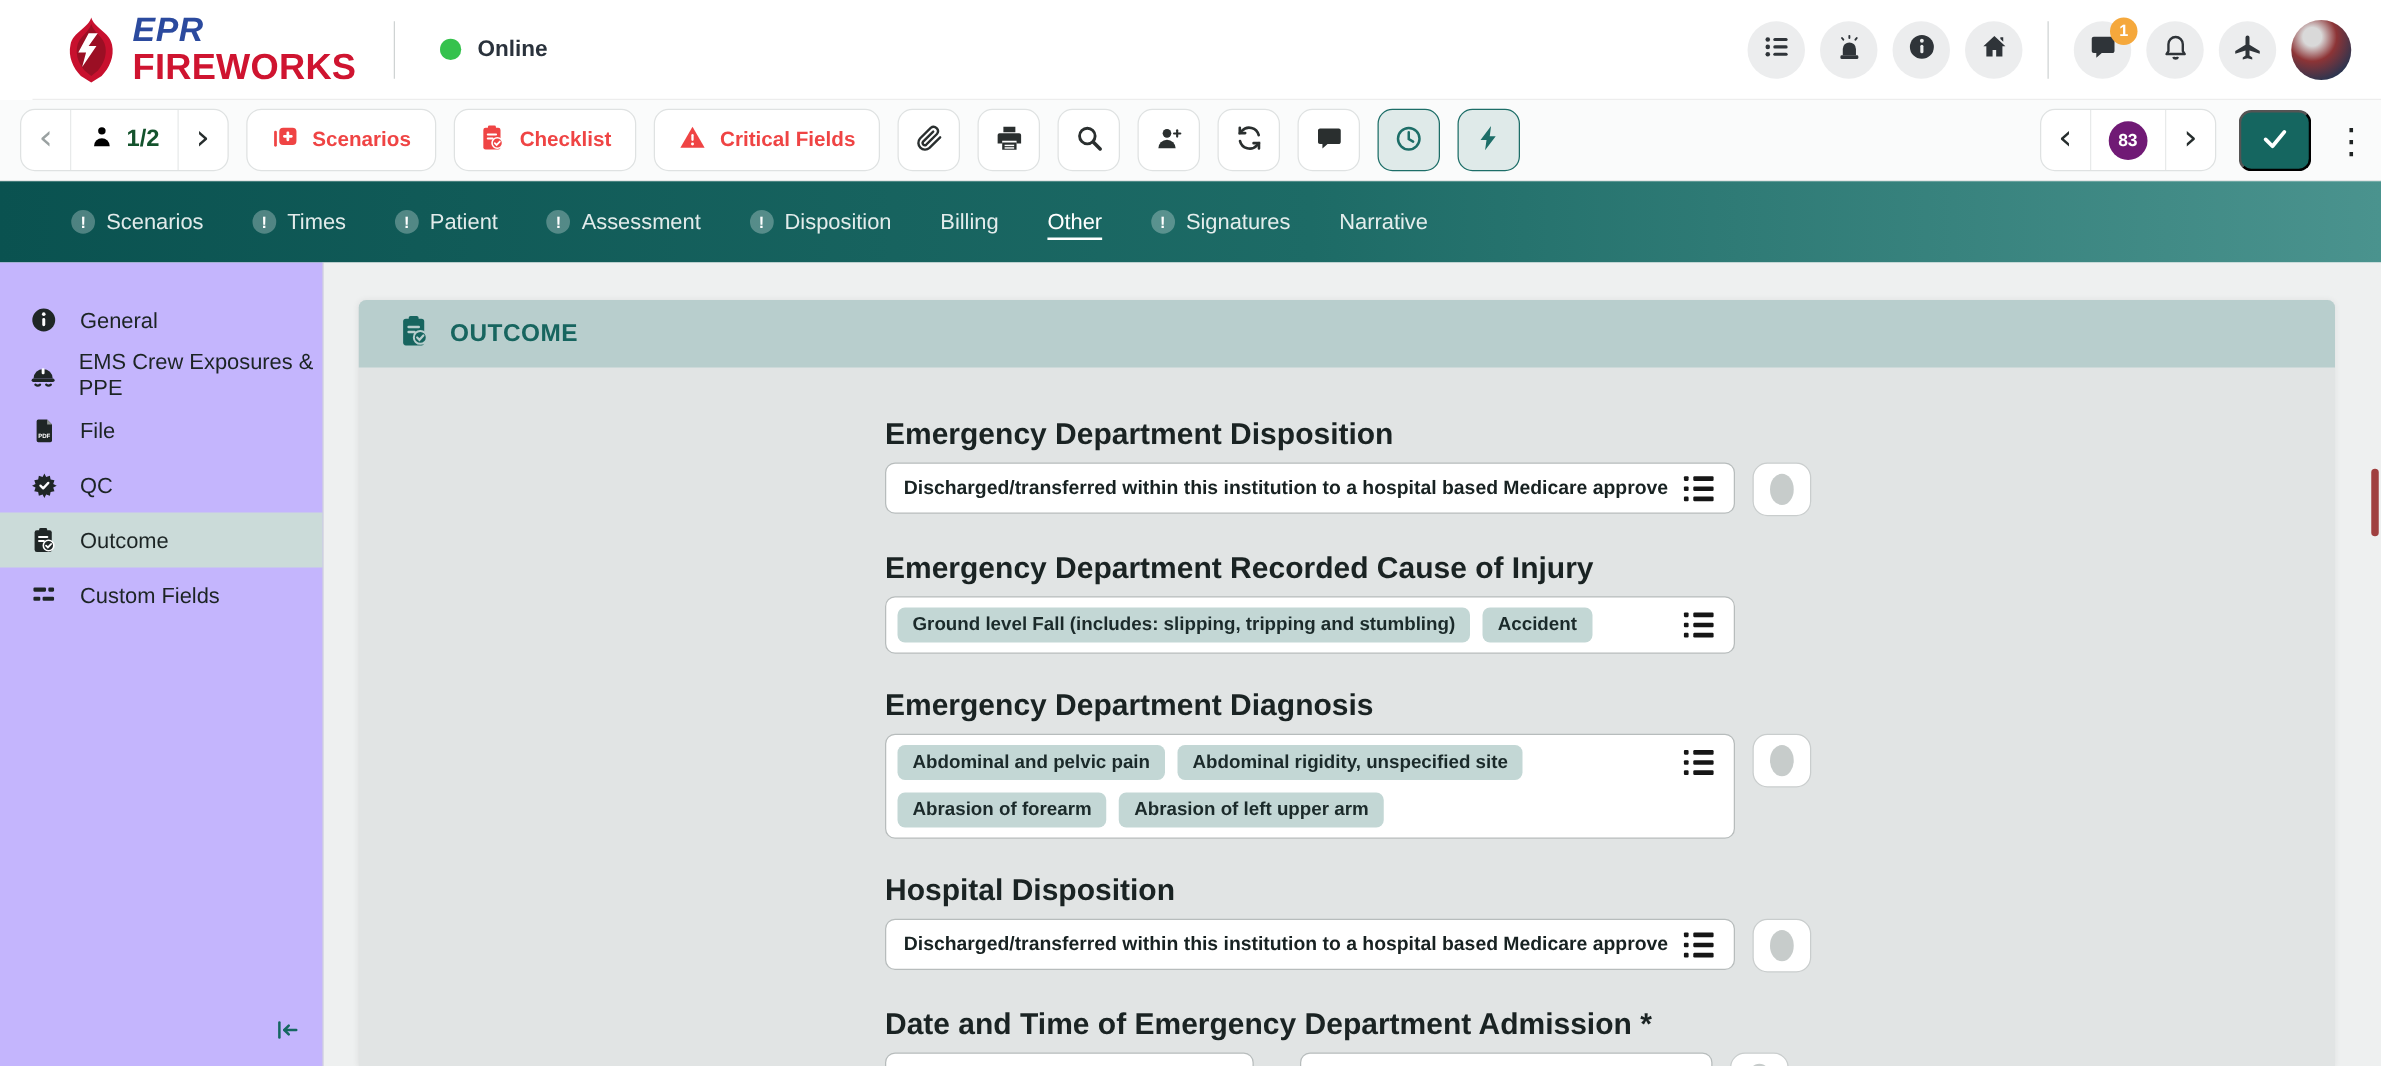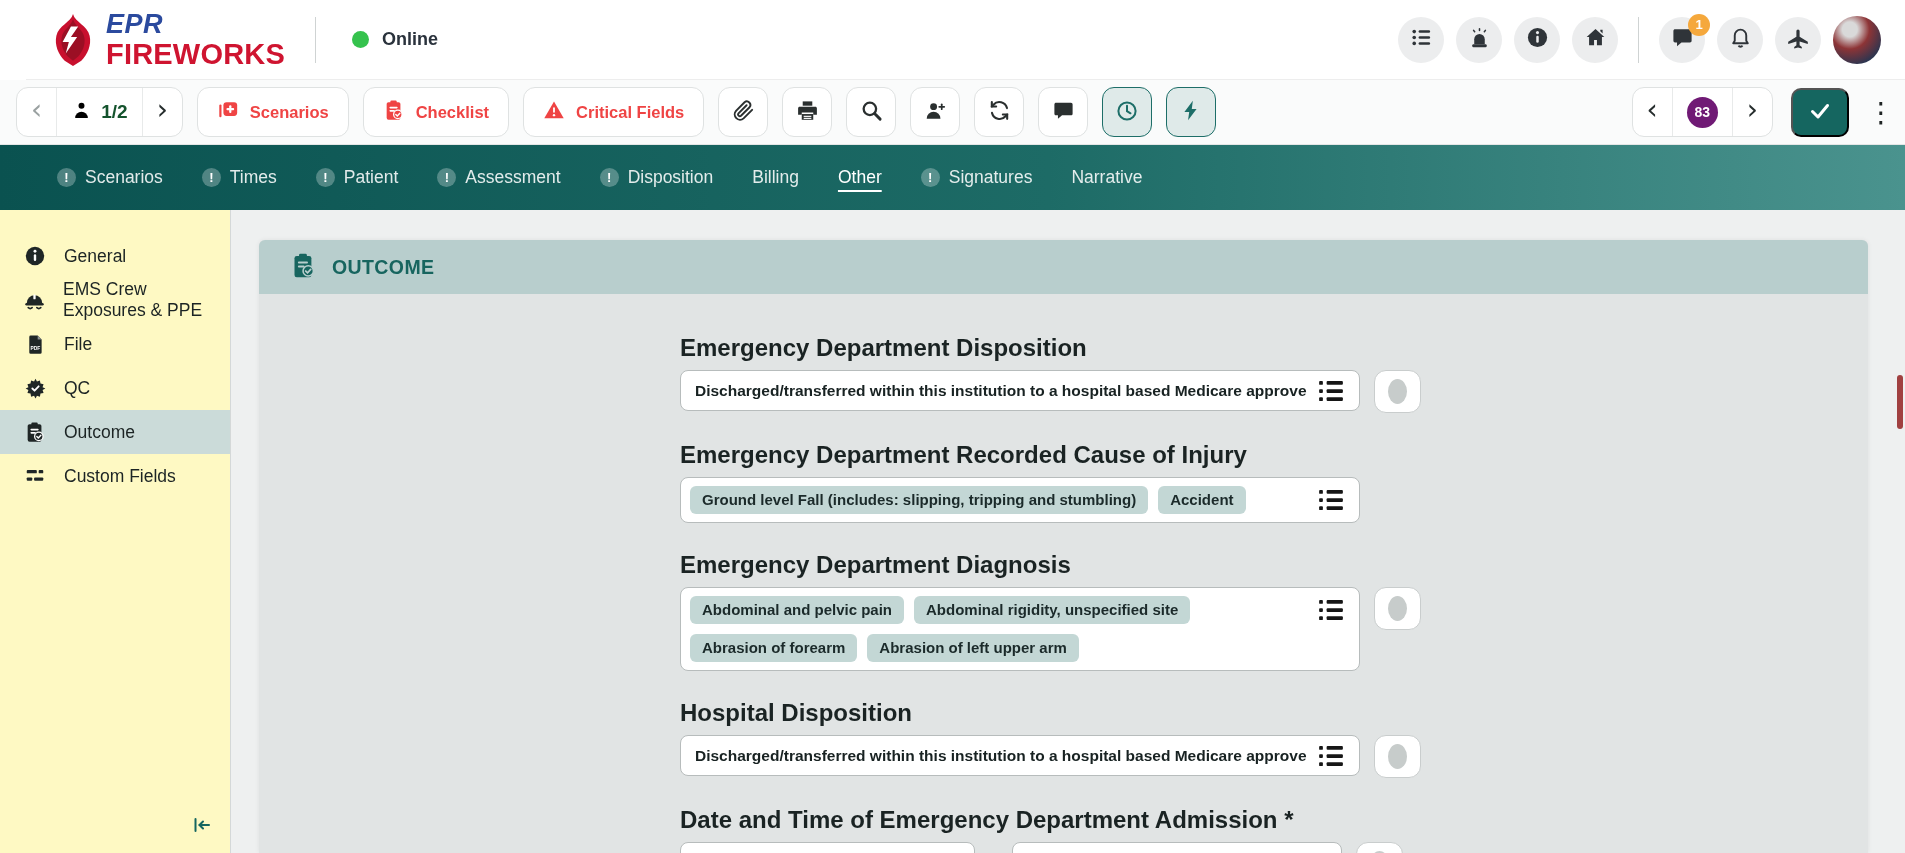--- a/index.html
+++ b/index.html
@@ -56,21 +56,21 @@
             display:flex; align-items:center; gap:39px; padding-left:57px; flex:0 0 auto; }
   .tab { display:flex; align-items:center; gap:9px; color:rgba(255,255,255,.88); font-size:17.5px; }
   .alert-dot { width:19px; height:19px; border-radius:50%; background:rgba(255,255,255,.28);
                color:#fff; font-size:13px; font-weight:700;
                display:flex; align-items:center; justify-content:center; }
   .tab.active { color:#fff; }
   .tab.active .tab-label { text-decoration:underline; text-underline-offset:7px; text-decoration-thickness:1.5px; }
 
   
   .body { flex:1 1 auto; display:flex; min-height:0; }
-  .sidebar { width:231px; flex:0 0 auto; background:#fef9c3; border-right:1px solid #d4d8d8;
+  .sidebar { width:259px; flex:0 0 auto; background:#c4b5fd; border-right:1px solid #d4d8d8;
              padding-top:24px; position:relative; }
   .side-item { height:44px; display:flex; align-items:center; gap:17px; padding-left:23px;
                font-size:17.5px; color:#1c2424; }
   .side-item .icon { width:24px; display:flex; justify-content:center; color:#1f2626; }
   .side-item.selected { background:#cbdbd9; }
   .collapse-btn { position:absolute; right:16px; bottom:12px; color:#156660; }
 
   .content { flex:1 1 auto; background:#eef0f0; padding:30px 37px 0 28px; position:relative; overflow:hidden; }
   .card { background:#e1e4e4; height:100%; border-radius:6px 6px 0 0; box-shadow:0 0 5px rgba(0,0,0,.07); }
   .card-header { height:54px; background:#b8cecd; border-radius:6px 6px 0 0;

